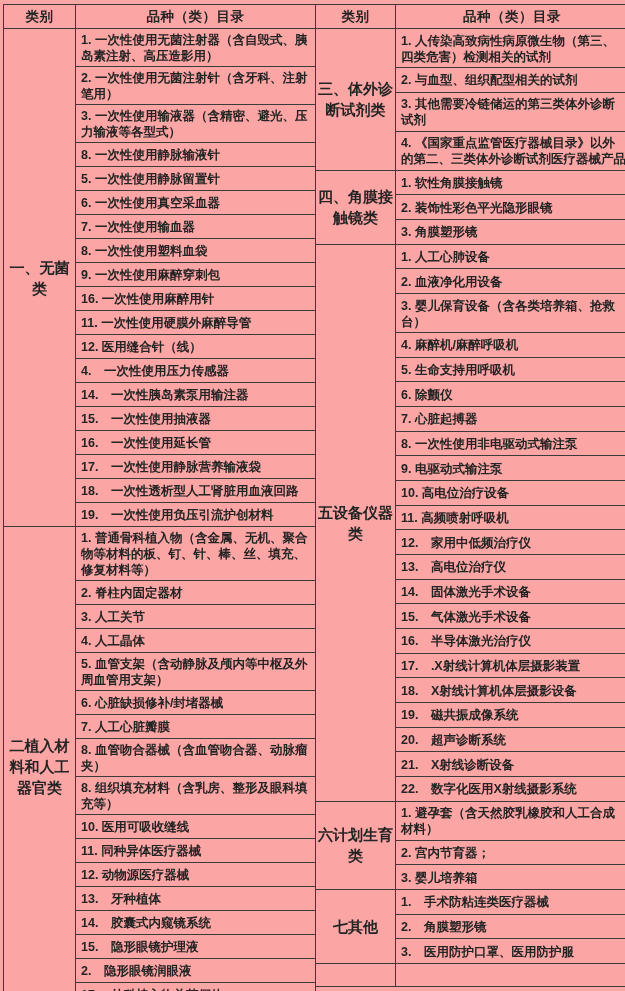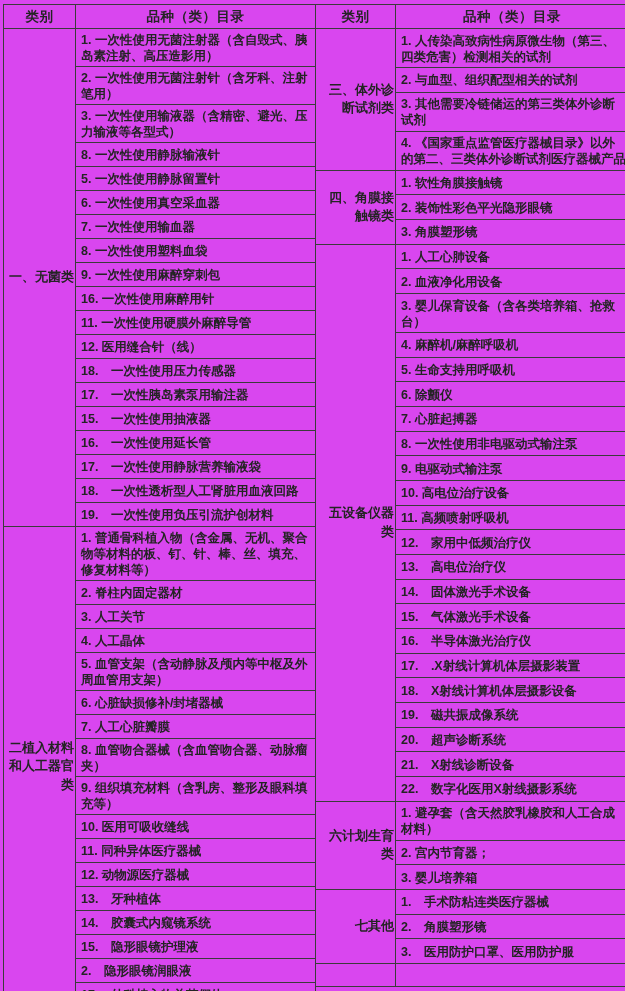--- a/index.html
+++ b/index.html
@@ -1,18 +1,18 @@
 <!DOCTYPE html>
 <html><head>
 <meta charset="utf-8">
 <style>
   html,body{margin:0;padding:0;background:#ffffff;}
   .page{
     width:625px;height:991px;box-sizing:border-box;
-    background:#d946ef;padding:4px 3px 0 3px;
+    background:#fca5a5;padding:4px 3px 0 3px;
     font-family:"Liberation Sans","DejaVu Sans",sans-serif;
     overflow:hidden;
   }
   .tables{display:flex;align-items:stretch;}
   table.t{
     border-collapse:collapse;table-layout:fixed;
     height:983px;
   }
   table.t-left{width:312px;}
   table.t-right{width:313px;margin-left:-1px;}
@@ -21,22 +21,22 @@
     color:#242424;font-weight:700;
     box-sizing:border-box;
     overflow:hidden;
   }
   .t th{
     font-size:13.5px;height:21px;padding:1px 2px;
     text-align:center;vertical-align:middle;
     letter-spacing:0.5px;
   }
   .t td.cat{
-    text-align:right;vertical-align:middle;
-    font-size:13px;line-height:1.4;padding:1px 1px;
+    text-align:center;vertical-align:middle;
+    font-size:15px;line-height:1.4;padding:1px 1px;
   }
   .t td.item{
     font-size:12.5px;line-height:1.28;
     padding:3px 2px 2px 5px;vertical-align:middle;
     white-space:pre-wrap;
   }
   .t tr{height:24px;}
   .t tr.empty-row{height:22px;}
 </style>
 </head>
@@ -87,24 +87,24 @@
           <tr>
             <td class="item">16. 一次性使用麻醉用针</td>
           </tr>
           <tr>
             <td class="item">11. 一次性使用硬膜外麻醉导管</td>
           </tr>
           <tr>
             <td class="item">12. 医用缝合针（线）</td>
           </tr>
           <tr>
-            <td class="item">18.　一次性使用压力传感器</td>
-          </tr>
-          <tr>
-            <td class="item">17.　一次性胰岛素泵用输注器</td>
+            <td class="item">4.　一次性使用压力传感器</td>
+          </tr>
+          <tr>
+            <td class="item">14.　一次性胰岛素泵用输注器</td>
           </tr>
           <tr>
             <td class="item">15.　一次性使用抽液器</td>
           </tr>
           <tr>
             <td class="item">16.　一次性使用延长管</td>
           </tr>
           <tr>
             <td class="item">17.　一次性使用静脉营养输液袋</td>
           </tr>
@@ -133,21 +133,21 @@
           <tr>
             <td class="item">6. 心脏缺损修补/封堵器械</td>
           </tr>
           <tr>
             <td class="item">7. 人工心脏瓣膜</td>
           </tr>
           <tr>
             <td class="item">8. 血管吻合器械（含血管吻合器、动脉瘤夹）</td>
           </tr>
           <tr>
-            <td class="item">9. 组织填充材料（含乳房、整形及眼科填充等）</td>
+            <td class="item">8. 组织填充材料（含乳房、整形及眼科填充等）</td>
           </tr>
           <tr>
             <td class="item">10. 医用可吸收缝线</td>
           </tr>
           <tr>
             <td class="item">11. 同种异体医疗器械</td>
           </tr>
           <tr>
             <td class="item">12. 动物源医疗器械</td>
           </tr>

